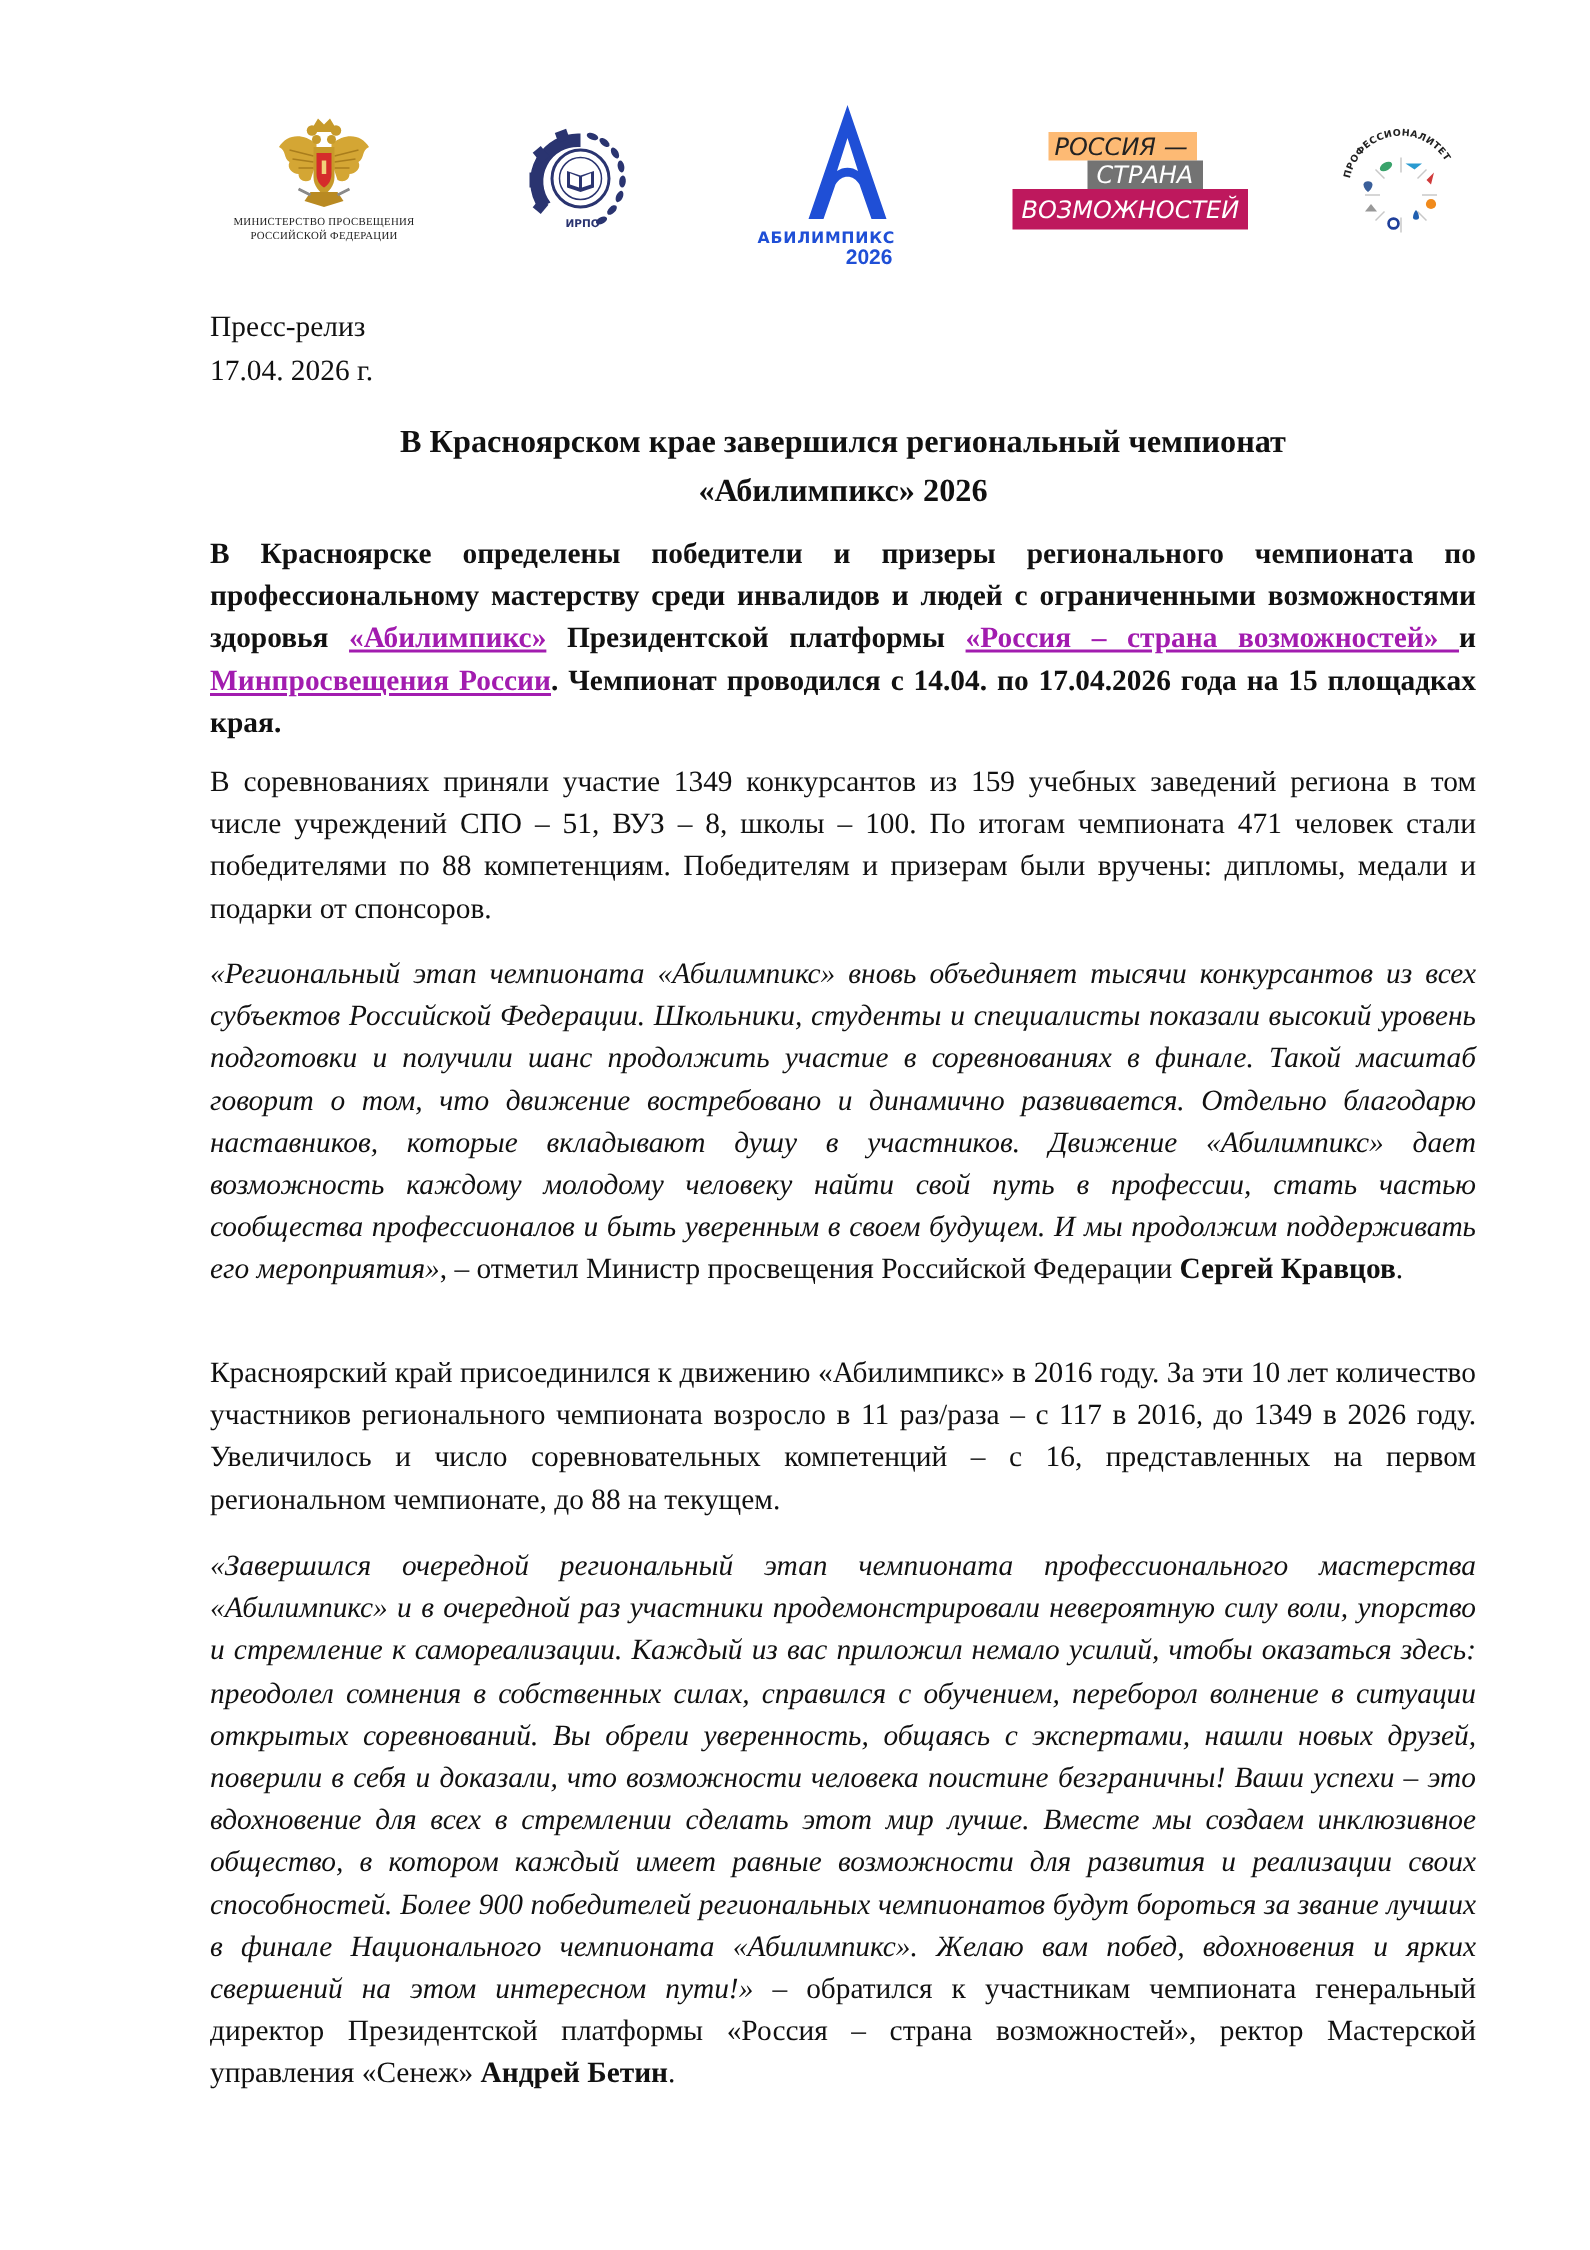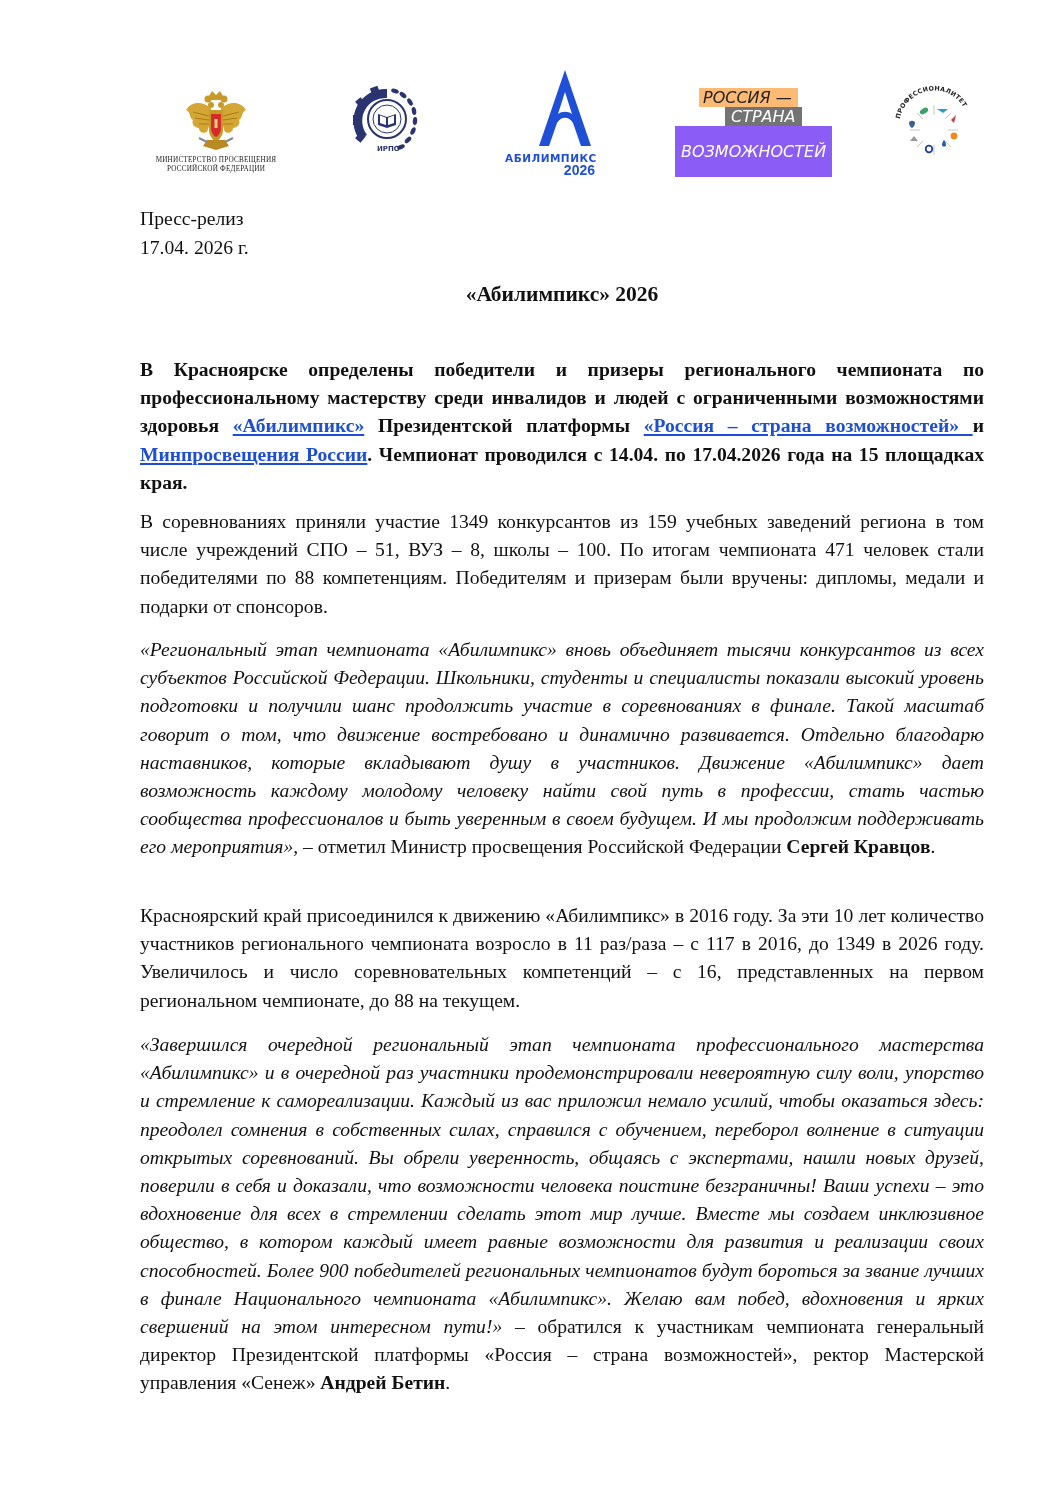--- a/index.html
+++ b/index.html
@@ -5,45 +5,45 @@
   html, body { margin: 0; padding: 0; background: #ffffff; }
   body { width: 1060px; height: 1500px; position: relative; overflow: hidden; }
   .page {
     position: absolute; left: 0; top: 0; width: 1060px; height: 1500px;
     background: #fff; color: #111;
     font-family: "Liberation Serif", "DejaVu Serif", serif;
   }
   
   .logos { position: absolute; top: 66px; left: 140px; width: 860px; height: 120px; }
   .logo { position: absolute; }
-  .logo-minpros { left: 12px; top: 24px; width: 128px; height: 100px; text-align: center; }
+  .logo-minpros { left: 12px; top: 12px; width: 128px; height: 100px; text-align: center; }
   .logo-minpros svg { display: block; margin: 0 auto; }
   .minpros-caption {
     font-family: "Liberation Serif", serif; font-size: 7.2px; line-height: 9px;
     color: #222; letter-spacing: 0.2px; margin-top: 2px; text-transform: uppercase;
   }
   .logo-irpo { left: 207px; top: 15px; width: 80px; height: 80px; }
   .logo-abil { left: 365px; top: 2px; width: 90px; height: 112px; text-align: right; }
   .abil-name { font-family: "DejaVu Sans", sans-serif; font-weight: bold; color: #1f4fd6; font-size: 10.5px; letter-spacing: 0.5px; line-height: 12px; }
   .abil-year { font-family: Liberation Sans, sans-serif; font-weight: bold; color: #1f4fd6; font-size: 14px; line-height: 12px; }
   .logo-rsv { left: 535px; top: 22px; width: 160px; height: 64px; }
   .rsv-line { position: absolute; font-family: "DejaVu Sans", sans-serif; font-style: italic; font-size: 16px; line-height: 19px; white-space: nowrap; }
   .rsv-1 { left: 24px; top: 0; background: #fdba74; color: #222; padding: 0 6px 0 4px; }
   .rsv-2 { left: 50px; top: 19px; background: #737373; color: #fff; padding: 0 6px; }
-  .rsv-3 { left: 0; top: 38px; background: #8b5cf6; color: #fff; padding: 16px 6px; }
+  .rsv-3 { left: 0; top: 38px; background: #be185d; color: #fff; padding: 4px 6px; }
   .logo-prof { left: 748px; top: 13px; width: 92px; height: 92px; }
 
   
   .text { position: absolute; left: 140px; width: 844px; font-size: 19.6px; line-height: 28.2px; }
   .meta-line { position: absolute; left: 140px; font-size: 19.6px; line-height: 24px; }
   .title { position: absolute; left: 140px; width: 844px; text-align: center; font-weight: bold; font-size: 21.5px; line-height: 33px; }
   .justify { text-align: justify; text-align-last: left; }
   .bold { font-weight: bold; }
   .italic { font-style: italic; }
-  a.doc-link { color: #1d4ed8; text-decoration: underline; text-decoration-thickness: 1.5px; text-underline-offset: 2px; }
+  a.doc-link { color: #a21caf; text-decoration: underline; text-decoration-thickness: 1.5px; text-underline-offset: 2px; }
 </style>
 </head>
 <body>
 
 <div class="page">
 
   <div class="logos">
 
     <div class="logo logo-minpros">
       <svg width="62" height="64" viewBox="0 0 62 64">
@@ -146,20 +146,21 @@
         <path d="M22 62 L26 57 L30 62 Z" fill="#999"></path>
         <path d="M21 44 C21 41 27 41 27 44 C27 47 24 49 24 49 C24 49 21 47 21 44 Z" fill="#3a5f9a"></path>
       </svg>
     </div>
   </div>
 
   <div class="meta-line" style="top:207px;">Пресс-релиз</div>
   <div class="meta-line" style="top:236px;">17.04. 2026 г.</div>
 
   <div class="title" style="top:278px;">
+    <div>В Красноярском крае завершился региональный чемпионат</div>
     <div>«Абилимпикс» 2026</div>
   </div>
 
   <div class="text justify bold" style="top:356px;">
     <span>В Красноярске определены победители и призеры регионального чемпионата по профессиональному мастерству среди инвалидов и людей с ограниченными возможностями здоровья </span><a class="doc-link">«Абилимпикс»</a><span> Президентской платформы </span><a class="doc-link">«Россия – страна возможностей» </a><span> и </span><a class="doc-link">Минпросвещения России</a><span>. Чемпионат проводился с 14.04. по 17.04.2026 года на 15 площадках края.</span>
   </div>
 
   <div class="text justify" style="top:508px;">В соревнованиях приняли участие 1349 конкурсантов из 159 учебных заведений региона в том числе учреждений СПО – 51, ВУЗ – 8, школы – 100.  По итогам чемпионата 471 человек стали победителями по 88 компетенциям. Победителям и призерам были вручены: дипломы, медали и подарки от спонсоров.</div>
 
   <div class="text justify" style="top:636px;">

